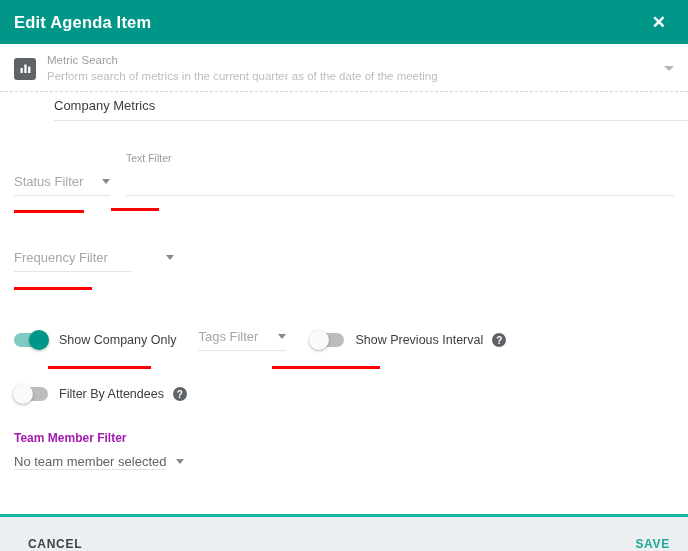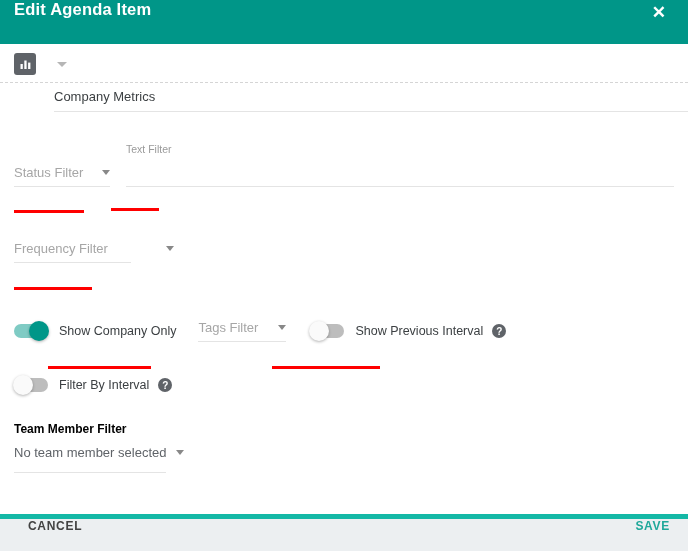--- a/index.html
+++ b/index.html
@@ -22,21 +22,21 @@
     background: #ffffff;
     position: relative;
   }
 
   
   .dialog-header {
     height: 44px;
     min-height: 44px;
     background: #009688;
     display: flex;
-    align-items: flex-start;
+    align-items: center;
     justify-content: space-between;
     padding: 0 16px 0 14px;
     box-sizing: border-box;
   }
   .dialog-title {
     color: #ffffff;
     font-size: 16.5px;
     font-weight: bold;
     letter-spacing: 0.2px;
   }
@@ -245,39 +245,39 @@
     margin-left: 22px;
   }
 
   .spacer-inline { margin-left: 24px; display: flex; align-items: center; }
 
   
   .team-section { margin-top: 30px; }
   .team-label {
     font-size: 12px;
     font-weight: bold;
-    color: #000000;
+    color: #a21caf;
     margin-bottom: 9px;
   }
   #team-member-select {
     width: 152px;
-    padding-bottom: 12px;
+    padding-bottom: 0;
   }
   #team-member-select .select-placeholder { color: #5f6368; }
 
   
   .dialog-footer {
     height: 37px;
     min-height: 37px;
     background: #eceff1;
-    border-top: 5px solid #14b8a6;
-    display: flex;
-    align-items: flex-start;
+    border-top: 3px solid #14b8a6;
+    display: flex;
+    align-items: flex-end;
     justify-content: space-between;
-    padding: 0 18px 8px 28px;
+    padding: 0 18px 0 28px;
     box-sizing: border-box;
   }
   .footer-btn {
     font-size: 12px;
     font-weight: bold;
     letter-spacing: 0.7px;
     cursor: pointer;
     user-select: none;
   }
   .cancel-btn { color: #424242; }
@@ -304,20 +304,24 @@
   <div class="dialog-body">
 
     <div class="metric-row">
       <div class="metric-icon">
         <svg width="13" height="13" viewBox="0 0 13 13">
           <rect x="1.5" y="6" width="2.3" height="5" fill="#ffffff"></rect>
           <rect x="5.3" y="2.5" width="2.3" height="8.5" fill="#ffffff"></rect>
           <rect x="9.1" y="4.6" width="2.3" height="6.4" fill="#ffffff"></rect>
         </svg>
       </div>
+      <div class="metric-text">
+        <div class="metric-title">Metric Search</div>
+        <div class="metric-sub">Perform search of metrics in the current quarter as of the date of the meeting</div>
+      </div>
       <div class="metric-caret"></div>
     </div>
 
     <div class="form-area">
 
       
       <input class="text-input-line" type="text" value="Company Metrics" style="">
 
       
       <div class="filter-row">
@@ -359,21 +363,21 @@
           <span class="toggle-label">Show Previous Interval</span>
           <span class="help-icon">?</span>
         </div>
       </div>
 
       
       <div class="toggle-row toggle-row-2">
         <div class="switch off">
           <span class="knob"></span>
         </div>
-        <span class="toggle-label">Filter By Interval</span>
+        <span class="toggle-label">Filter By Attendees</span>
         <span class="help-icon">?</span>
       </div>
 
       
       <div class="team-section">
         <div class="team-label">Team Member Filter</div>
         <div class="select-wrap" id="team-member-select">
           <span class="select-placeholder">No team member selected</span>
           <span class="sel-caret"></span>
         </div>

